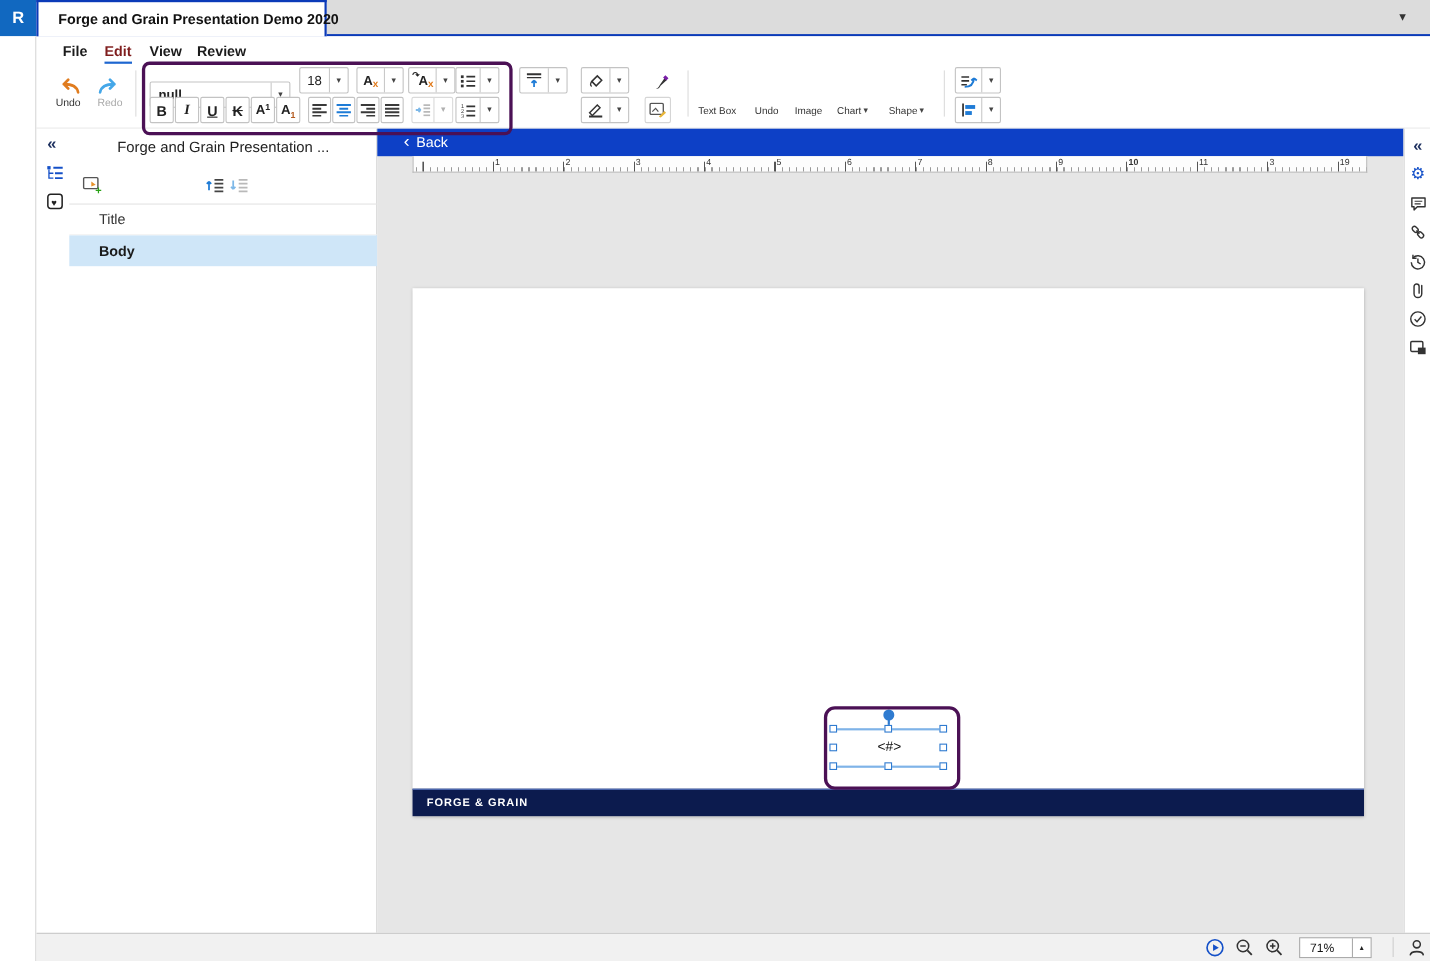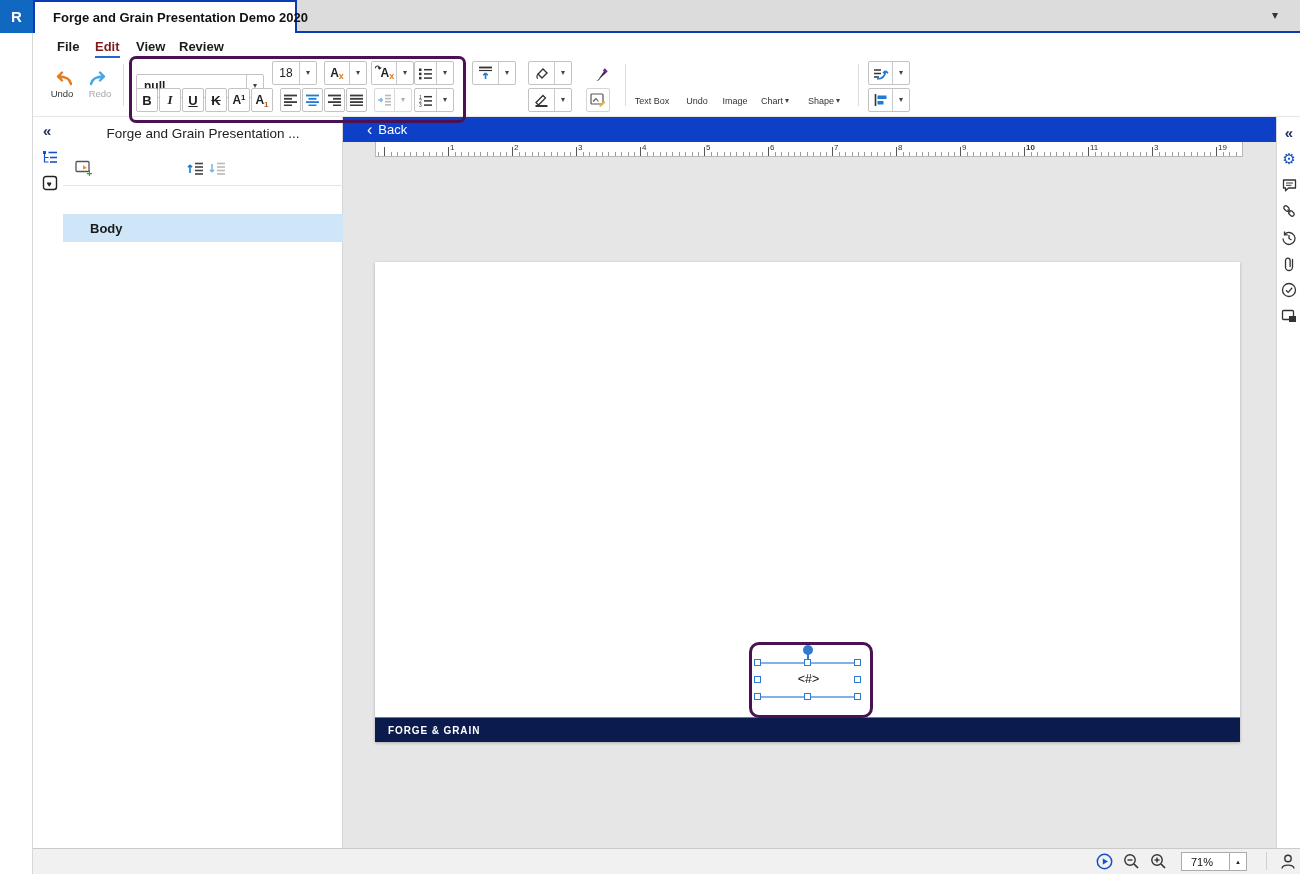--- a/index.html
+++ b/index.html
@@ -499,20 +499,23 @@
   <div class="panel-ic" style="left:175px;top:42px">
     <svg width="17" height="15">
       <line x1="8" y1="2.5" x2="16" y2="2.5" stroke="#b9b9b9" stroke-width="1.6"></line>
         <line x1="8" y1="6" x2="16" y2="6" stroke="#b9b9b9" stroke-width="1.6"></line>
       <line x1="8" y1="9.5" x2="16" y2="9.5" stroke="#b9b9b9" stroke-width="1.6"></line>
         <line x1="8" y1="13" x2="16" y2="13" stroke="#b9b9b9" stroke-width="1.6"></line>
       <path d="M3 3 V11 M3 11 L1 8.8 M3 11 L5 8.8" fill="none" stroke="#7db8e8" stroke-width="1.6"></path>
     </svg>
   </div>
   <div id="panel-divider"></div>
+  <div class="outline-row" style="top:69px;border-bottom:1px solid #f0f0f0">
+    <span>Title</span>
+  </div>
   <div class="outline-row selected" style="top:97px">
     <span>Body</span>
   </div>
 </div>
 
 <div class="abs" id="canvas"></div>
 
 <div class="abs" id="layout-bar">
   <span id="back-btn">
     <span class="chev">‹</span>

